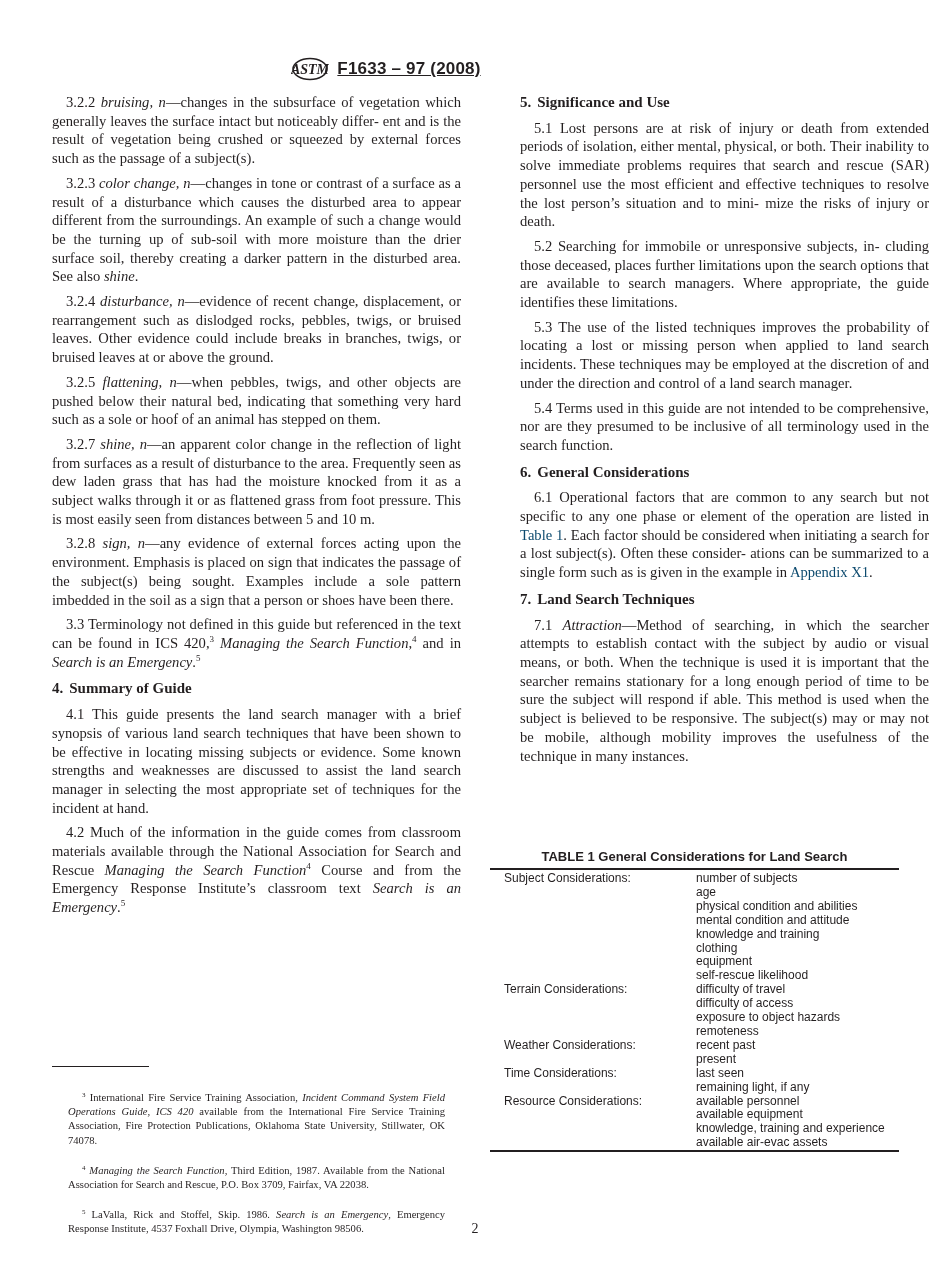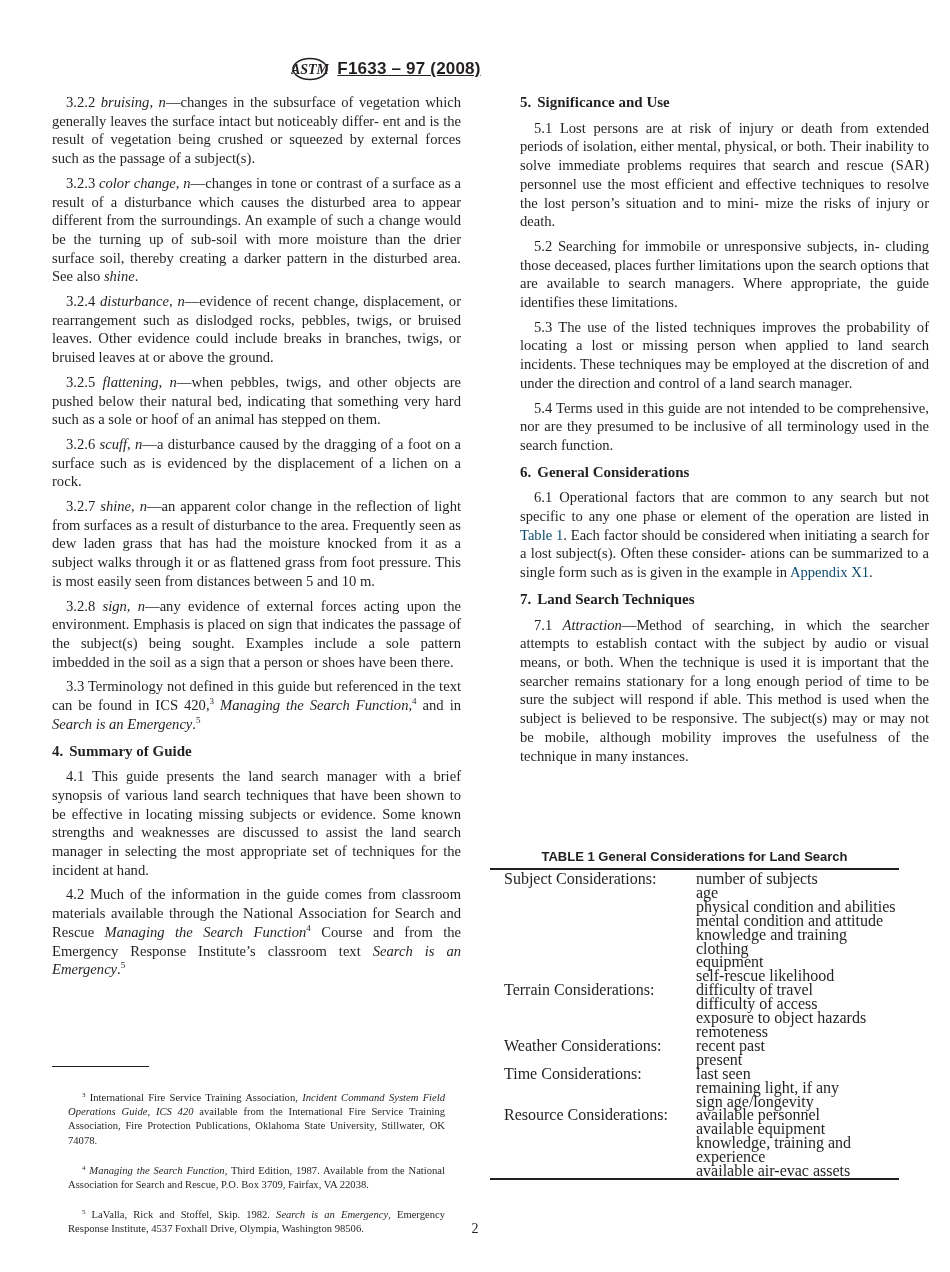--- a/index.html
+++ b/index.html
@@ -19,21 +19,21 @@
   em { font-style: italic; }
   sup { font-size: 9px; line-height: 0; vertical-align: 6px; }
   a.xref { color: #0c4a6e; text-decoration: none; }
   .fn-rule { position: absolute; left: 52px; top: 1066px; width: 97px; height: 1px; background: #231f20; }
   .footnotes { position: absolute; left: 52px; top: 1075px; width: 409px; font-size: 10.6px; line-height: 14.2px; }
   .footnotes .fn { text-align: justify; text-indent: 14px; margin: 16px; }
   .footnotes sup { font-size: 7px; vertical-align: 4px; }
   .table-wrap { position: absolute; left: 490px; top: 849px; width: 409px; font-family: "Liberation Sans", "DejaVu Sans", sans-serif; }
   .table-caption { text-align: center; font-weight: bold; font-size: 13px; line-height: 16px; margin-bottom: 3px; }
   .table-rule { height: 2px; background: #231f20; }
-  table.t1 { width: 100%; border-collapse: collapse; font-size: 16px; line-height: 13.9px; font-family: Liberation Serif, serif; }
+  table.t1 { width: 100%; border-collapse: collapse; font-size: 12px; line-height: 13.9px; }
   table.t1 td { padding: 0; vertical-align: top; }
   table.t1 td.cat { width: 192px; padding-left: 14px; }
   .page-num { position: absolute; top: 1221px; left: 0; width: 950px; text-align: center; font-size: 14px; }
 </style>
 </head>
 <body>
 
 <div class="header">
   <span class="logo">
     <svg width="38" height="24" viewBox="0 0 38 24">
@@ -42,34 +42,33 @@
     </svg>
   </span>
   <span class="title">F1633 – 97 (2008)</span>
 </div>
 
 <div class="col left">
   <p class="para"><span>3.2.2</span> <em>bruising, n</em><span>—changes in the subsurface of vegetation which generally leaves the surface intact but noticeably differ- ent and is the result of vegetation being crushed or squeezed by external forces such as the passage of a subject(s).</span></p>
   <p class="para"><span>3.2.3</span> <em>color change, n</em><span>—changes in tone or contrast of a surface as a result of a disturbance which causes the disturbed area to appear different from the surroundings. An example of such a change would be the turning up of sub-soil with more moisture than the drier surface soil, thereby creating a darker pattern in the disturbed area. See also </span><em>shine</em><span>.</span></p>
   <p class="para"><span>3.2.4</span> <em>disturbance, n</em><span>—evidence of recent change, displacement, or rearrangement such as dislodged rocks, pebbles, twigs, or bruised leaves. Other evidence could include breaks in branches, twigs, or bruised leaves at or above the ground.</span></p>
   <p class="para"><span>3.2.5</span> <em>flattening, n</em><span>—when pebbles, twigs, and other objects are pushed below their natural bed, indicating that something very hard such as a sole or hoof of an animal has stepped on them.</span></p>
-  <p class="para"><span>3.2.6</span> <em>scuff, n</em><span>—a disturbance caused by the dragging of a foot on a surface such as is evidenced by the displacement of a lichen on a rock.</span></p>
   <p class="para"><span>3.2.7</span> <em>shine, n</em><span>—an apparent color change in the reflection of light from surfaces as a result of disturbance to the area. Frequently seen as dew laden grass that has had the moisture knocked from it as a subject walks through it or as flattened grass from foot pressure. This is most easily seen from distances between 5 and 10 m.</span></p>
   <p class="para"><span>3.2.8</span> <em>sign, n</em><span>—any evidence of external forces acting upon the environment. Emphasis is placed on sign that indicates the passage of the subject(s) being sought. Examples include a sole pattern imbedded in the soil as a sign that a person or shoes have been there.</span></p>
   <p class="para"><span>3.3</span> <span>Terminology not defined in this guide but referenced in the text can be found in ICS 420,</span><sup>3</sup> <em>Managing the Search Function</em><span>,</span><sup>4</sup><span> and in </span><em>Search is an Emergency</em><span>.</span><sup>5</sup></p>
   <div class="heading"><span class="num">4.</span><span>Summary of Guide</span></div>
   <p class="para"><span>4.1</span> <span>This guide presents the land search manager with a brief synopsis of various land search techniques that have been shown to be effective in locating missing subjects or evidence. Some known strengths and weaknesses are discussed to assist the land search manager in selecting the most appropriate set of techniques for the incident at hand.</span></p>
   <p class="para"><span>4.2</span> <span>Much of the information in the guide comes from classroom materials available through the National Association for Search and Rescue </span><em>Managing the Search Function</em><sup>4</sup><span> Course and from the Emergency Response Institute’s classroom text </span><em>Search is an Emergency</em><span>.</span><sup>5</sup></p>
 </div>
 
 <div class="fn-rule"></div>
 <div class="footnotes">
   <p class="fn"><sup>3</sup> <span>International Fire Service Training Association, </span><em>Incident Command System Field Operations Guide, ICS 420</em><span> available from the International Fire Service Training Association, Fire Protection Publications, Oklahoma State University, Stillwater, OK 74078.</span></p>
   <p class="fn"><sup>4</sup> <em>Managing the Search Function</em><span>, Third Edition, 1987. Available from the National Association for Search and Rescue, P.O. Box 3709, Fairfax, VA 22038.</span></p>
-  <p class="fn"><sup>5</sup> <span>LaValla, Rick and Stoffel, Skip. 1982. </span><em>Search is an Emergency</em><span>, Emergency Response Institute, 4537 Foxhall Drive, Olympia, Washington 98506.</span></p>
+  <p class="fn"><sup>5</sup> <span>LaValla, Rick and Stoffel, Skip. 1986. </span><em>Search is an Emergency</em><span>, Emergency Response Institute, 4537 Foxhall Drive, Olympia, Washington 98506.</span></p>
 </div>
 
 <div class="col right">
   <div class="heading first"><span class="num">5.</span><span>Significance and Use</span></div>
   <p class="para"><span>5.1</span> <span>Lost persons are at risk of injury or death from extended periods of isolation, either mental, physical, or both. Their inability to solve immediate problems requires that search and rescue (SAR) personnel use the most efficient and effective techniques to resolve the lost person’s situation and to mini- mize the risks of injury or death.</span></p>
   <p class="para"><span>5.2</span> <span>Searching for immobile or unresponsive subjects, in- cluding those deceased, places further limitations upon the search options that are available to search managers. Where appropriate, the guide identifies these limitations.</span></p>
   <p class="para"><span>5.3</span> <span>The use of the listed techniques improves the probability of locating a lost or missing person when applied to land search incidents. These techniques may be employed at the discretion of and under the direction and control of a land search manager.</span></p>
   <p class="para"><span>5.4</span> <span>Terms used in this guide are not intended to be comprehensive, nor are they presumed to be inclusive of all terminology used in the search function.</span></p>
   <div class="heading"><span class="num">6.</span><span>General Considerations</span></div>
   <p class="para"><span>6.1</span> <span>Operational factors that are common to any search but not specific to any one phase or element of the operation are listed in </span><a class="xref">Table 1</a><span>. Each factor should be considered when initiating a search for a lost subject(s). Often these consider- ations can be summarized to a single form such as is given in the example in </span><a class="xref">Appendix X1</a><span>.</span></p>
@@ -140,24 +139,20 @@
         </tr>
         <tr>
           <td class="cat">Time Considerations:</td>
           <td>last seen</td>
         </tr>
         <tr>
           <td class="cat"></td>
           <td>remaining light, if any</td>
         </tr>
         <tr>
-          <td class="cat"></td>
-          <td>sign age/longevity</td>
-        </tr>
-        <tr>
           <td class="cat">Resource Considerations:</td>
           <td>available personnel</td>
         </tr>
         <tr>
           <td class="cat"></td>
           <td>available equipment</td>
         </tr>
         <tr>
           <td class="cat"></td>
           <td>knowledge, training and experience</td>

